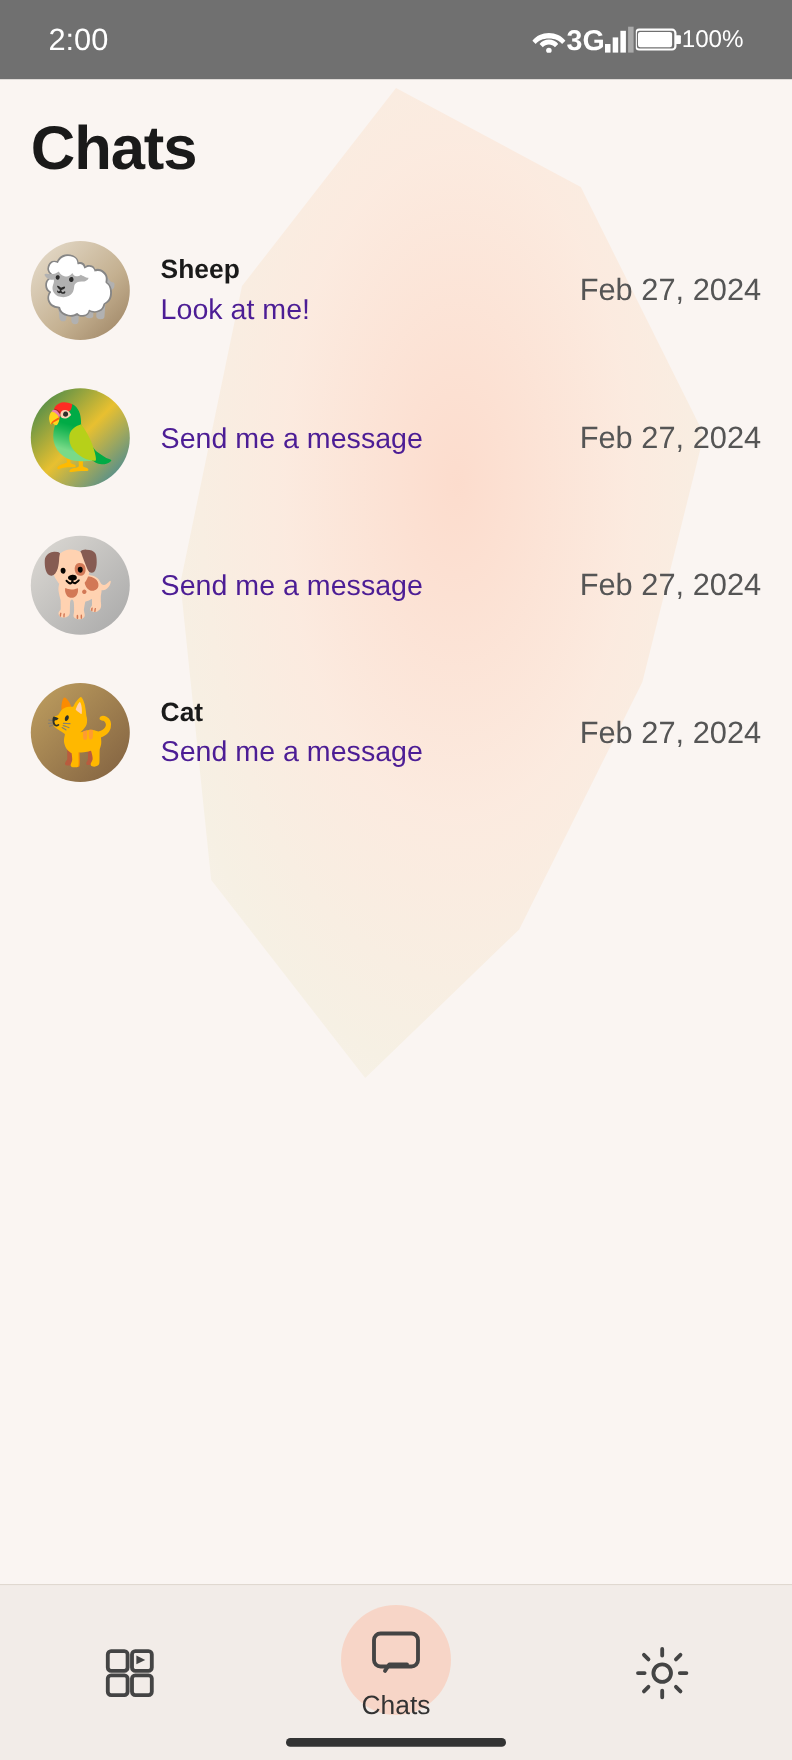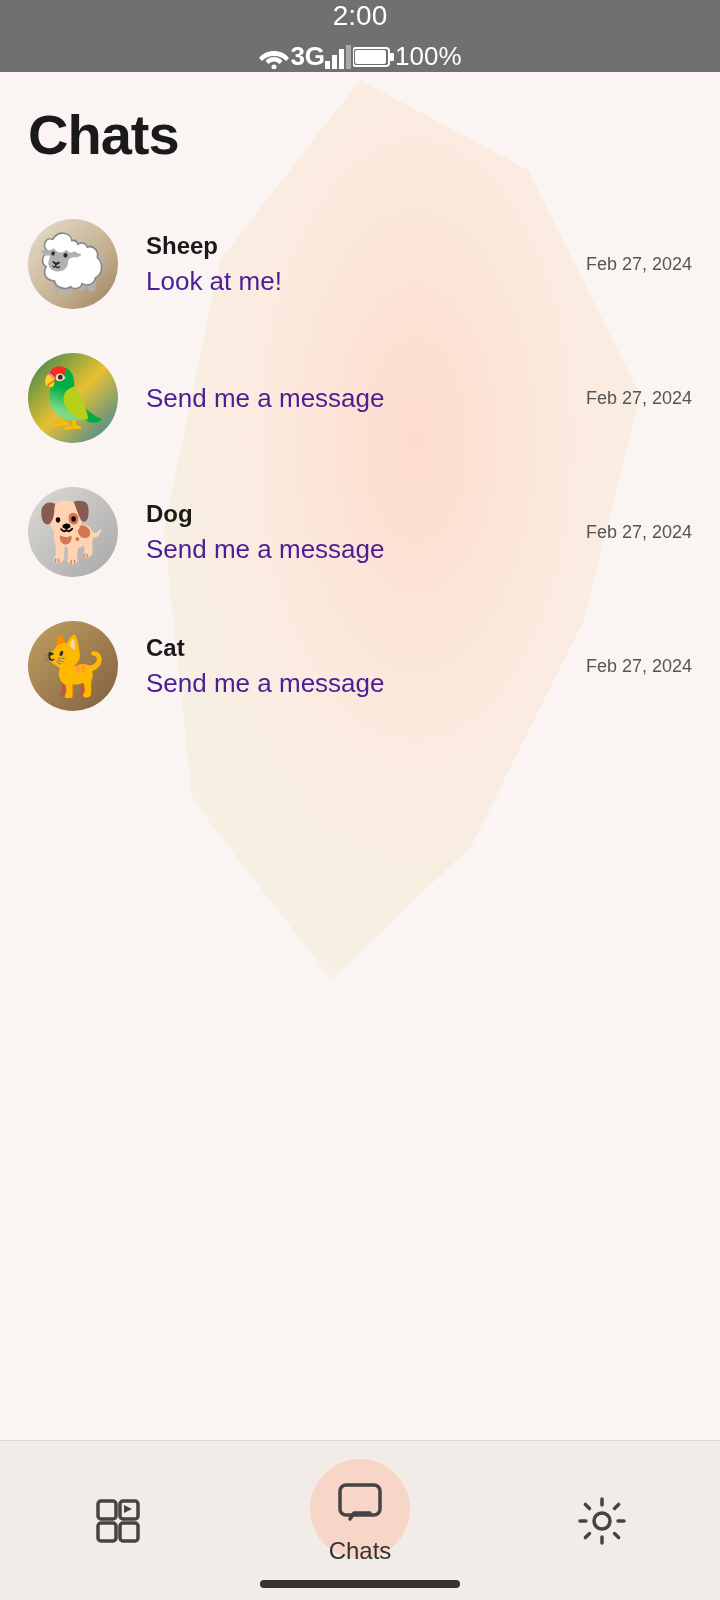--- a/index.html
+++ b/index.html
@@ -29,24 +29,23 @@
     }
 
     
     .status-bar {
       width: 720px;
       height: 72px;
       background-color: #707070;
       display: flex;
       align-items: center;
       justify-content: space-between;
-      padding: 0 32px;
+      padding: 0 44px;
       position: relative;
       z-index: 10;
-      flex-direction: column;
     }
 
     .status-time {
       color: white;
       font-size: 28px;
       font-weight: 500;
     }
 
     .status-icons {
       display: flex;
@@ -112,21 +111,21 @@
       margin-bottom: 6px;
     }
 
     .chat-preview {
       font-size: 26px;
       color: #4c1d95;
       font-weight: 400;
     }
 
     .chat-date {
-      font-size: 18px;
+      font-size: 28px;
       color: #555;
       flex-shrink: 0;
       margin-left: 36px;
       text-align: center;
     }
 
     
     .bottom-nav {
       position: fixed;
       bottom: 0;
@@ -218,21 +217,21 @@
       <rect x="7" y="10" width="5" height="14" fill="white"></rect>
       <rect x="14" y="4" width="5" height="20" fill="white"></rect>
       <rect x="21" y="0" width="5" height="24" fill="white" opacity="0.4"></rect>
     </svg>
 
     <svg width="42" height="22" viewBox="0 0 42 22">
       <rect x="0" y="2" width="36" height="18" rx="3" ry="3" stroke="white" stroke-width="2" fill="none"></rect>
       <rect x="36" y="7" width="5" height="8" rx="1" fill="white"></rect>
       <rect x="2" y="4" width="31" height="14" rx="2" fill="white"></rect>
     </svg>
-    <span style="font-size:26px;font-weight:500;color:white;">100%</span>
+    <span style="font-size:22px;font-weight:500;color:white;">100%</span>
   </div>
 </div>
 
 <div class="bg-blob"></div>
 
 <div class="main-content">
 
   <h1 class="page-title">Chats</h1>
 
   <div class="chat-list">
@@ -256,21 +255,20 @@
         <div class="chat-preview">Send me a message</div>
       </div>
       <div class="chat-date">Feb 27, 2024</div>
     </div>
 
     <div class="chat-item">
       <div class="avatar" style="background: linear-gradient(135deg, #dddad5 0%, #a8a8a8 100%); position:relative; display:flex; align-items:center; justify-content:center;">
         <span style="font-size:58px; line-height:1;">🐕</span>
       </div>
       <div class="chat-info">
-        <div class="chat-name">Dog</div>
         <div class="chat-preview">Send me a message</div>
       </div>
       <div class="chat-date">Feb 27, 2024</div>
     </div>
 
     <div class="chat-item">
       <div class="avatar" style="background: linear-gradient(135deg, #c0a060 0%, #806040 100%); position:relative; display:flex; align-items:center; justify-content:center;">
         <span style="font-size:58px; line-height:1;">🐈</span>
       </div>
       <div class="chat-info">

